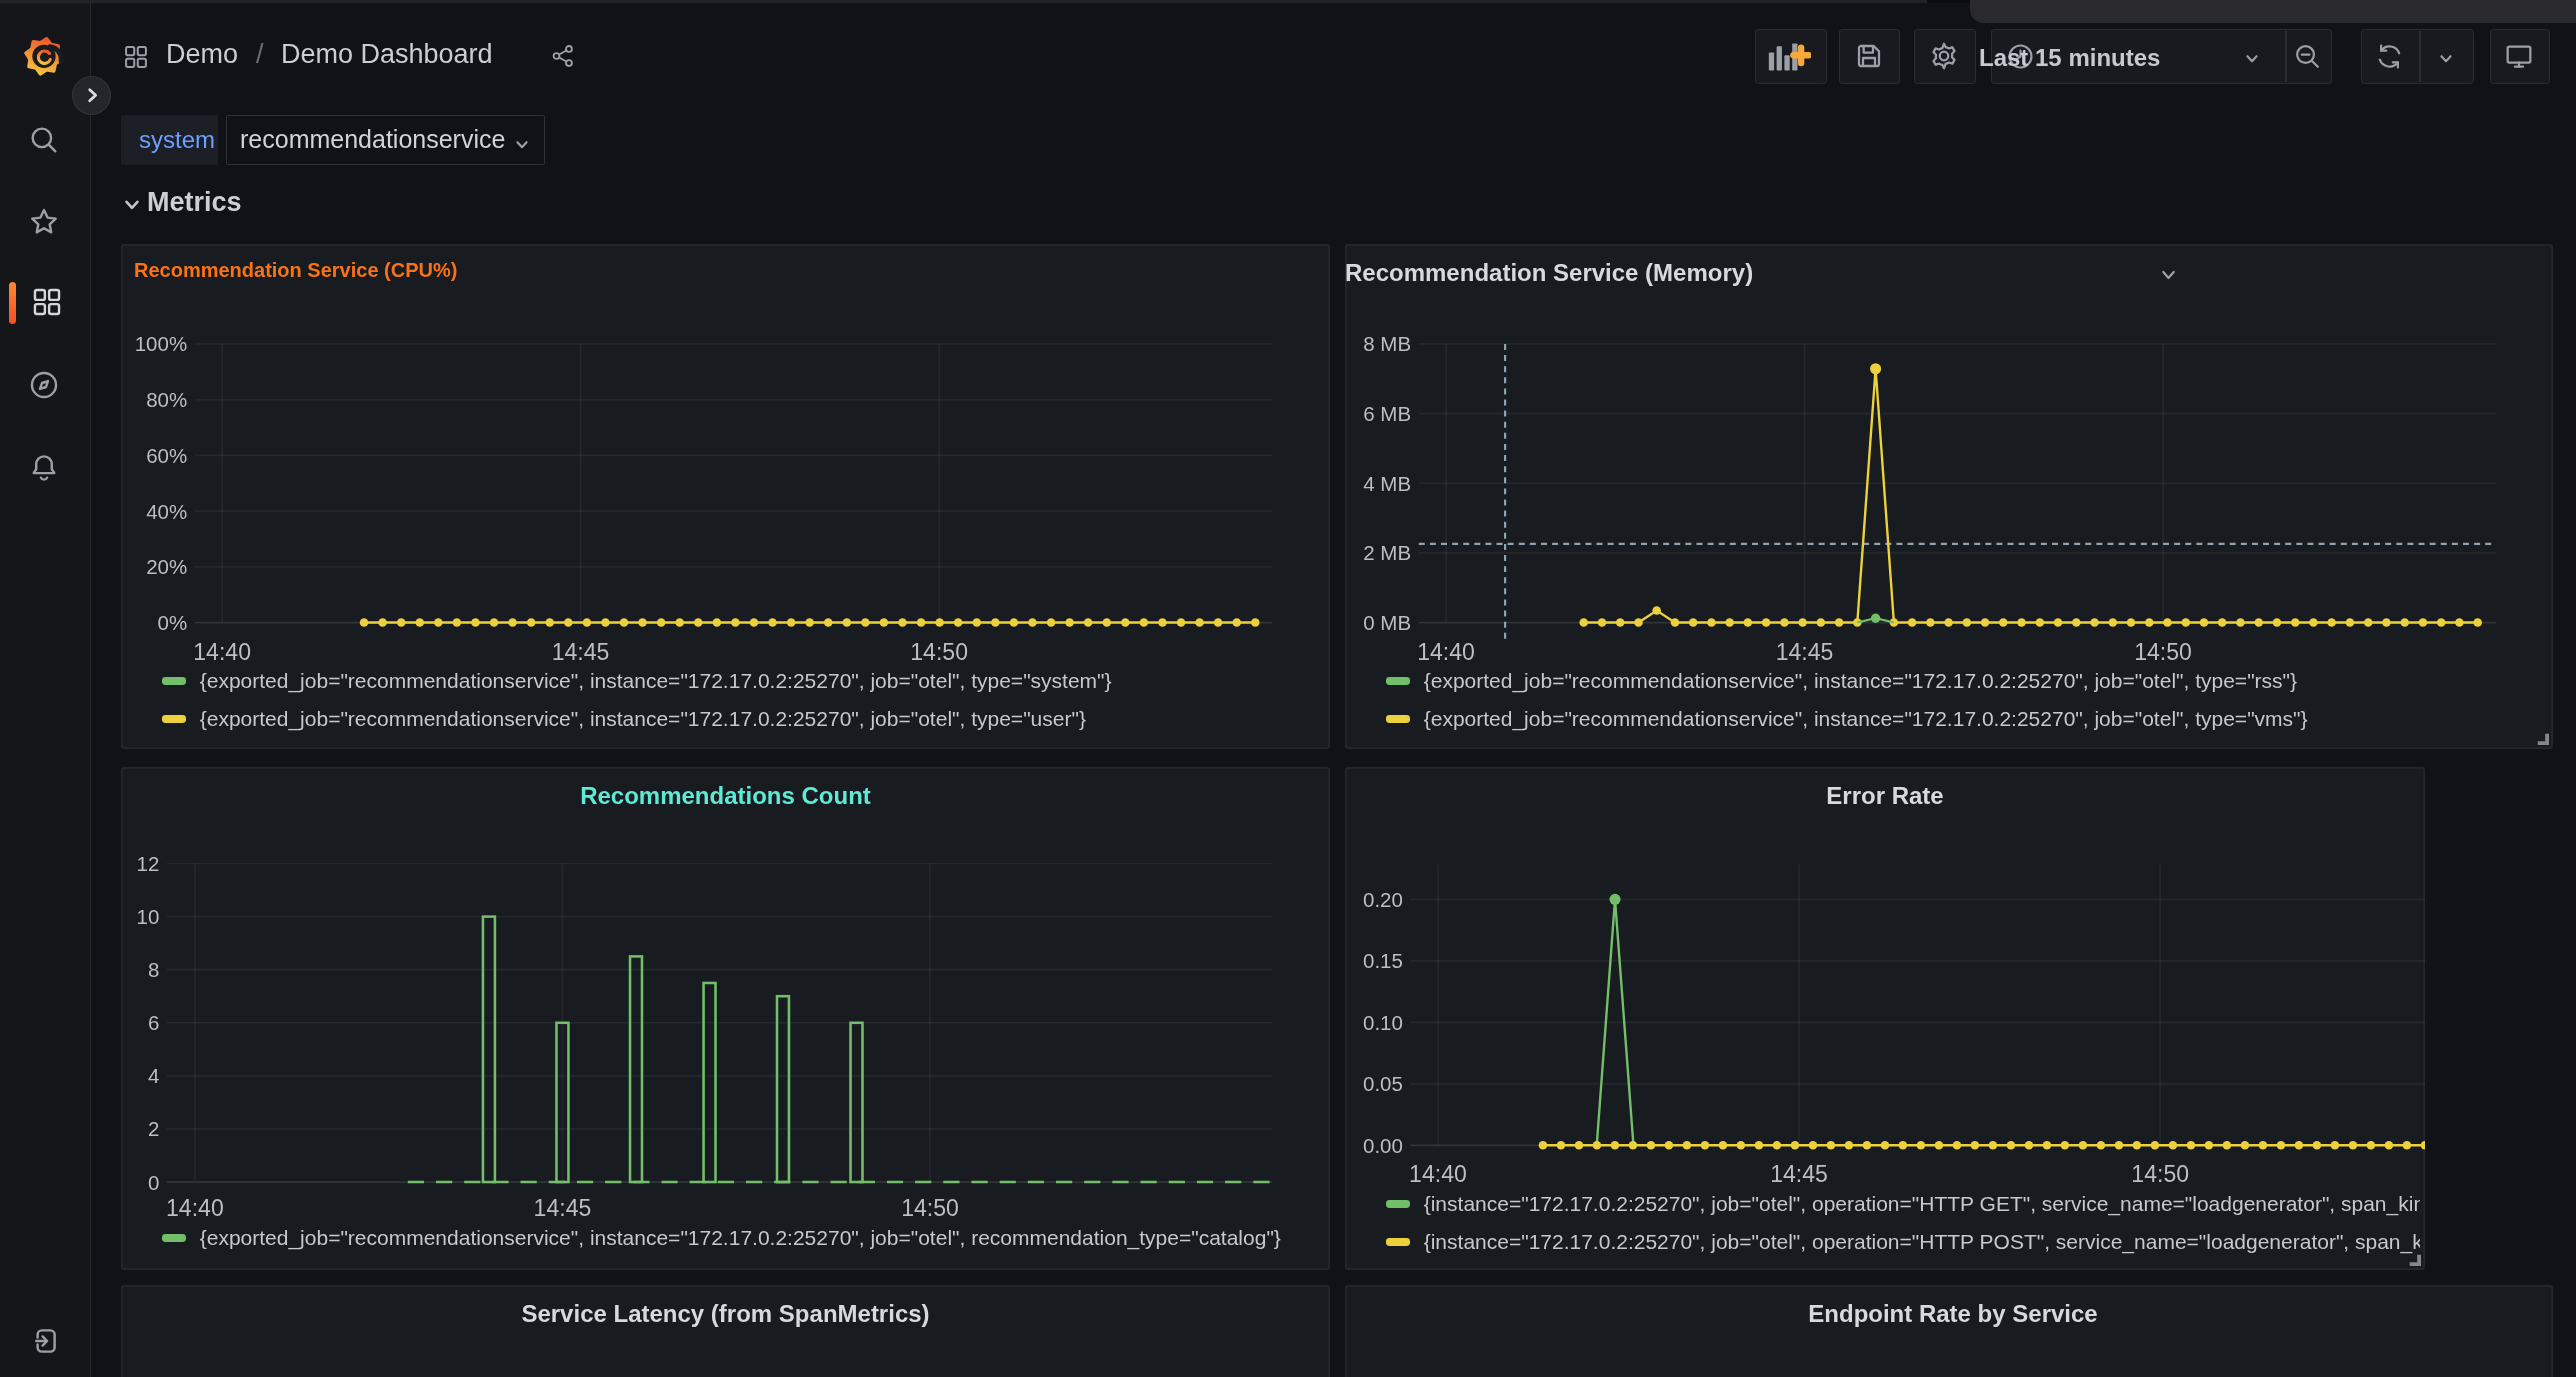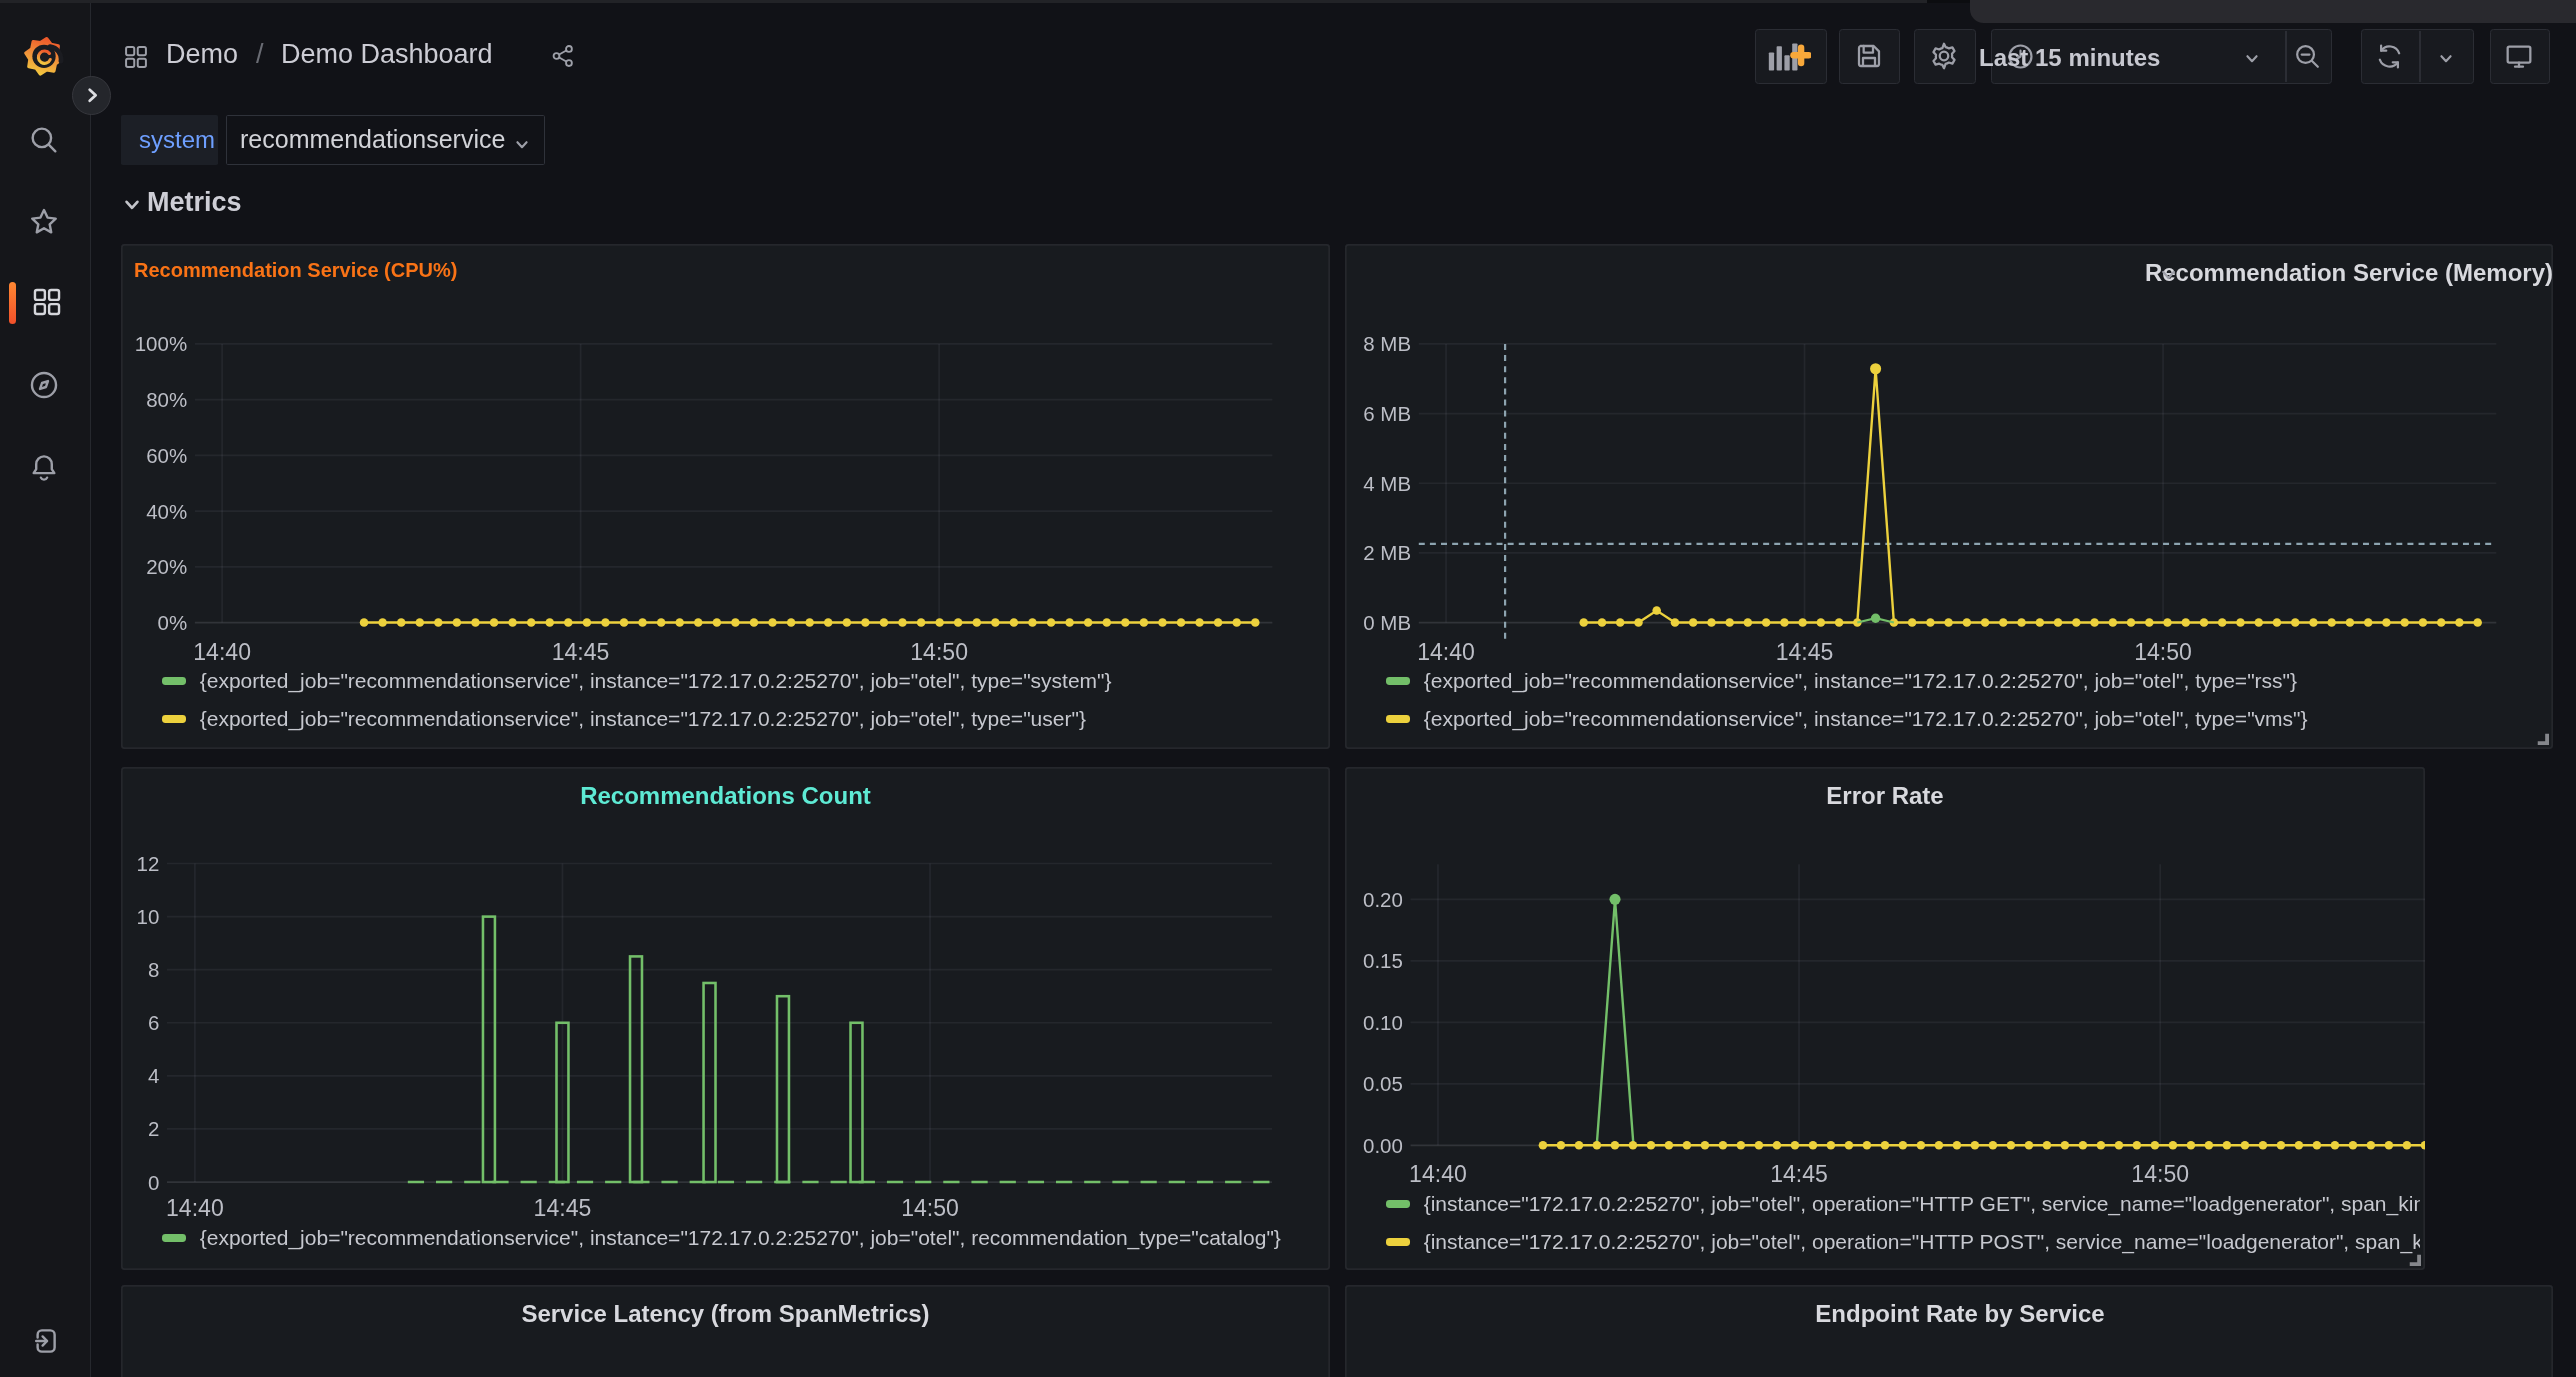--- a/index.html
+++ b/index.html
@@ -205,21 +205,21 @@
         <circle cx="1240.1" cy="443.0" r="5.0" fill="#ecd13d"></circle>
         <circle cx="1261.8" cy="443.0" r="5.0" fill="#ecd13d"></circle>
         <circle cx="1283.5" cy="443.0" r="5.0" fill="#ecd13d"></circle>
         <circle cx="1305.3" cy="443.0" r="5.0" fill="#ecd13d"></circle>
         <circle cx="1327.0" cy="443.0" r="5.0" fill="#ecd13d"></circle>
       </svg>
       <div style="position:absolute;left:41px;top:425px;height:34px;right:5.1px;overflow:hidden;white-space:nowrap;"><span style="display:inline-block;width:24px;height:7.7px;border-radius:3.4px;background:#73bf69;vertical-align:middle;margin-right:13.7px;"></span><span style="font-size:21px;color:#c6c8cf;vertical-align:middle;">{exported_job="recommendationservice", instance="172.17.0.2:25270", job="otel", type="system"}</span></div>
       <div style="position:absolute;left:41px;top:463px;height:34px;right:5.1px;overflow:hidden;white-space:nowrap;"><span style="display:inline-block;width:24px;height:7.7px;border-radius:3.4px;background:#ecd13d;vertical-align:middle;margin-right:13.7px;"></span><span style="font-size:21px;color:#c6c8cf;vertical-align:middle;">{exported_job="recommendationservice", instance="172.17.0.2:25270", job="otel", type="user"}</span></div>
     </div>
 <div style="position:absolute;left:1345px;top:244px;width:1208px;height:505px;background:#181b1f;border-radius:3.4px;box-shadow:inset 0 0 0 1.7px #25272c;overflow:hidden;">
-      <div style="position:absolute;left:0px;top:14.5px;width:100%;text-align:right;font-size:24px;font-weight:bold;color:#d8d9de;">Recommendation Service (Memory)</div>
+      <div style="position:absolute;left:0px;top:14.5px;width:100%;text-align:left;font-size:24px;font-weight:bold;color:#d8d9de;">Recommendation Service (Memory)</div>
       <svg style="position:absolute;left:814px;top:21.4px;" width="19" height="19" viewBox="0 0 22 22">
         <polyline points="5,8 11,15 17,8" fill="none" stroke="#9d9fa8" stroke-width="2.6" stroke-linecap="round" stroke-linejoin="round"></polyline>
       </svg>
       <svg style="position:absolute;left:0;top:0;" width="1208" height="505" viewBox="0 0 1413 591">
         <line x1="86" y1="443.0" x2="1347" y2="443.0" stroke="rgba(204,204,220,0.14)" stroke-width="2"></line>
         <text x="77" y="443.0" text-anchor="end" dominant-baseline="central" font-size="24" fill="#bcbec6">0 MB</text>
         <line x1="86" y1="361.5" x2="1347" y2="361.5" stroke="rgba(204,204,220,0.07)" stroke-width="2"></line>
         <text x="77" y="361.5" text-anchor="end" dominant-baseline="central" font-size="24" fill="#bcbec6">2 MB</text>
         <line x1="86" y1="280.0" x2="1347" y2="280.0" stroke="rgba(204,204,220,0.07)" stroke-width="2"></line>
         <text x="77" y="280.0" text-anchor="end" dominant-baseline="central" font-size="24" fill="#bcbec6">4 MB</text>
@@ -408,15 +408,15 @@
       <div style="position:absolute;left:41px;top:425px;height:34px;right:5.1px;overflow:hidden;white-space:nowrap;"><span style="display:inline-block;width:24px;height:7.7px;border-radius:3.4px;background:#73bf69;vertical-align:middle;margin-right:13.7px;"></span><span style="font-size:21px;color:#c6c8cf;vertical-align:middle;">{instance="172.17.0.2:25270", job="otel", operation="HTTP GET", service_name="loadgenerator", span_kind="SPAN_KIND_SERVER"}</span></div>
       <div style="position:absolute;left:41px;top:463px;height:34px;right:5.1px;overflow:hidden;white-space:nowrap;"><span style="display:inline-block;width:24px;height:7.7px;border-radius:3.4px;background:#ecd13d;vertical-align:middle;margin-right:13.7px;"></span><span style="font-size:21px;color:#c6c8cf;vertical-align:middle;">{instance="172.17.0.2:25270", job="otel", operation="HTTP POST", service_name="loadgenerator", span_kind="SPAN_KIND_SERVER"}</span></div>
       <svg style="position:absolute;right:4.3px;bottom:4.3px;" width="13" height="13" viewBox="0 0 15 15">
         <path d="M2 12.8 L12.8 12.8 L12.8 2" fill="none" stroke="#85878c" stroke-width="4.4"></path>
       </svg>
     </div>
 <div style="position:absolute;left:121px;top:1285px;width:1209px;height:137px;background:#181b1f;border-radius:3.4px;box-shadow:inset 0 0 0 1.7px #25272c;overflow:hidden;">
       <div style="position:absolute;left:0px;top:14.5px;width:100%;text-align:center;font-size:24px;font-weight:bold;color:#d8d9de;">Service Latency (from SpanMetrics)</div>
     </div>
 <div style="position:absolute;left:1345px;top:1285px;width:1208px;height:137px;background:#181b1f;border-radius:3.4px;box-shadow:inset 0 0 0 1.7px #25272c;overflow:hidden;">
-      <div style="position:absolute;left:11px;top:14.5px;width:100%;text-align:center;font-size:24px;font-weight:bold;color:#d8d9de;">Endpoint Rate by Service</div>
+      <div style="position:absolute;left:4px;top:14.5px;width:100%;text-align:center;font-size:24px;font-weight:bold;color:#d8d9de;">Endpoint Rate by Service</div>
     </div>
 </div>
 
 </body></html>

